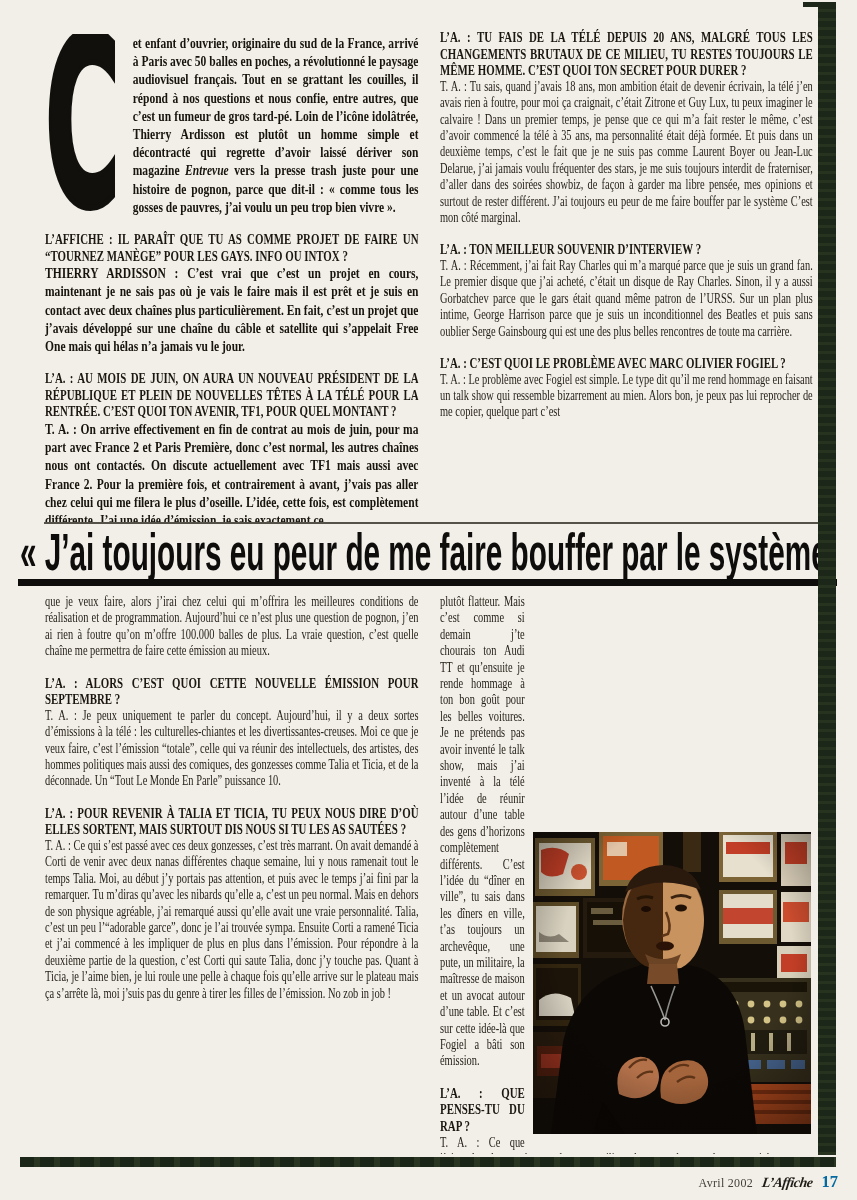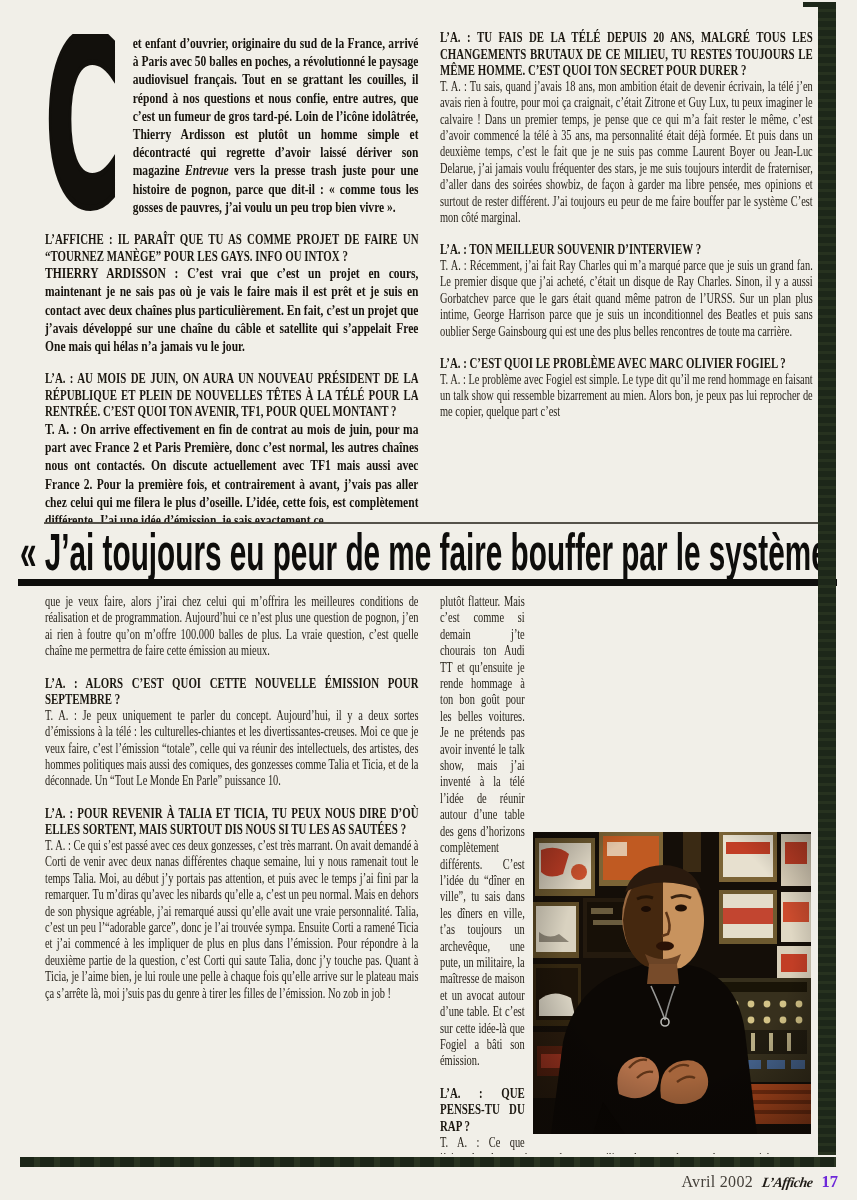--- a/index.html
+++ b/index.html
@@ -57,27 +57,27 @@
   .strip-v{position:absolute;left:818px;top:3px;width:18px;height:1152px;
     background:repeating-linear-gradient(180deg,#1d2719 0 6px,#27321f 6px 9px);}
   .strip-nub{position:absolute;left:803px;top:2px;width:33px;height:5px;background:#1d2719;}
   .bar-bottom{position:absolute;left:20px;top:1157px;width:816px;height:10px;
     background:repeating-linear-gradient(90deg,#1c2618 0 14px,#2a3522 14px 20px);}
   .footer{
     position:absolute;top:1172px;left:0;width:838px;
     display:flex;justify-content:flex-end;align-items:baseline;gap:9px;
     color:#45403a;
   }
-  .footer .date{font-size:16px;letter-spacing:.3px;}
+  .footer .date{font-size:12px;letter-spacing:.3px;}
   .footer .mag-logo{
     font-family:"Liberation Serif", serif;
     font-style:italic;font-weight:bold;font-size:14px;color:#211d18;
     transform:skewX(-8deg);letter-spacing:-.5px;
   }
-  .footer .pagenum{font-weight:bold;font-size:16.5px;color:#6d28d9;}
+  .footer .pagenum{font-weight:bold;font-size:16.5px;color:#0369a1;}
 </style>
 </head>
 <body>
 
 <div class="page">
 
   <div class="col intro" id="top-left">
     <p class="first"><span class="dropcap">
           <span class="glyph">C</span>
         </span><span><span>et enfant d’ouvrier, originaire du sud de la France, arrivé à Paris avec 50 balles en poches, a révolutionné le paysage audiovisuel français. Tout en se grattant les couilles, il répond à nos questions et nous confie, entre autres, que c’est un fumeur de gros tard-pé. Loin de l’icône idolâtrée, Thierry Ardisson est plutôt un homme simple et décontracté qui regrette d’avoir laissé dériver son magazine </span><em>Entrevue</em><span> vers la presse trash juste pour une histoire de pognon, parce que dit-il : « comme tous les gosses de pauvres, j’ai voulu un peu trop bien vivre ».</span></span></p>

